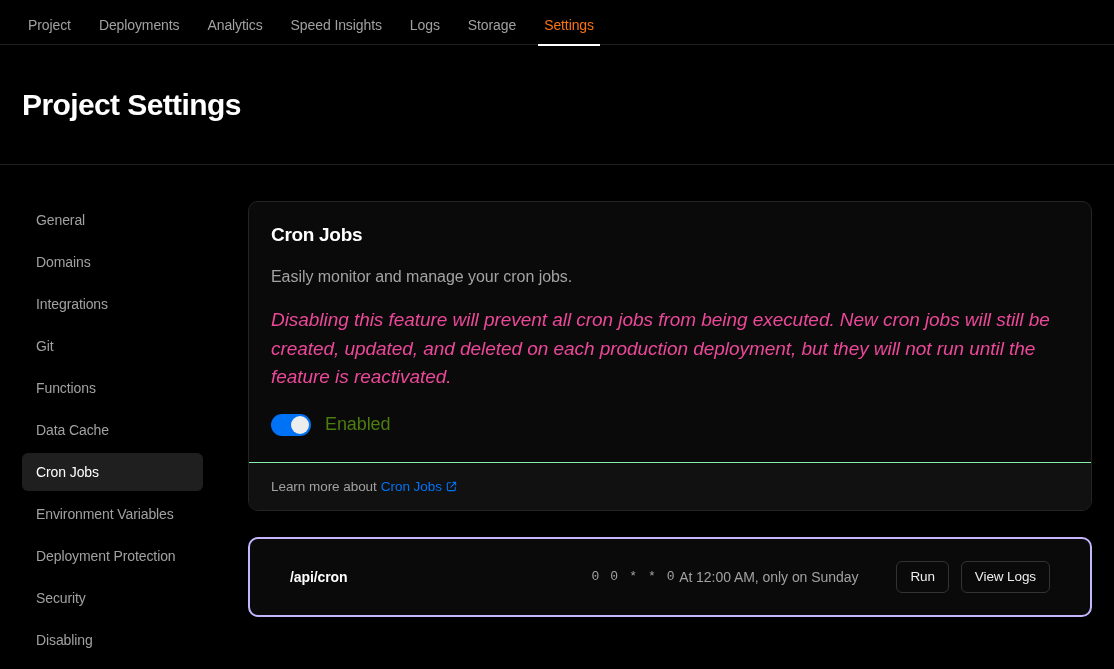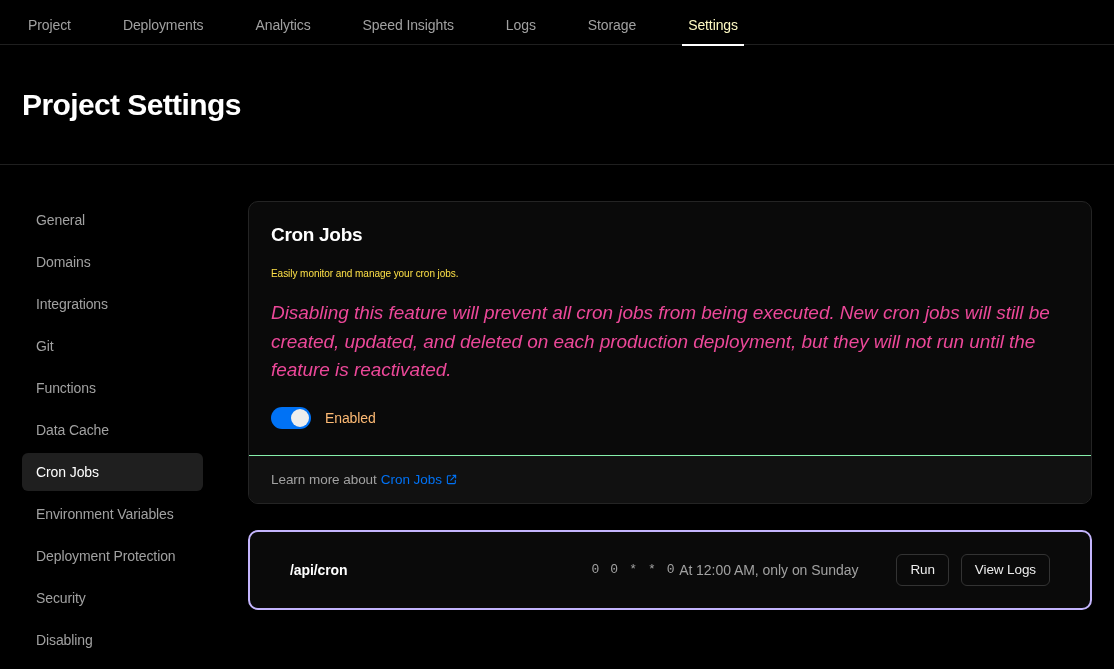--- a/index.html
+++ b/index.html
@@ -19,21 +19,20 @@
   }
 
   
   .topnav {
     position: relative;
     height: 45px;
     display: flex;
     align-items: flex-end;
     padding-left: 20px;
     background: #000000;
-    gap: 24px;
   }
   .topnav::after {
     content: "";
     position: absolute;
     left: 0; right: 0; bottom: 0;
     height: 1px;
     background: #1f1f1f;
   }
   .nav-tab {
     position: relative;
@@ -42,21 +41,21 @@
     padding: 0 14px 13px 14px;
     line-height: 1;
     cursor: pointer;
     white-space: nowrap;
     background: none;
     border: none;
     font-family: inherit;
     letter-spacing: -0.1px;
   }
   .nav-tab:first-child { padding-left: 8px; }
-  .nav-tab.active { color: #fef9c3; }
+  .nav-tab.active { color: #f97316; }
   .nav-tab.active::after {
     content: "";
     position: absolute;
     left: 8px; right: 8px;
     bottom: -1px;
     height: 2px;
     background: #ffffff;
     z-index: 2;
   }
 
@@ -135,22 +134,22 @@
     padding: 22px 22px 26px 22px;
   }
   .card-title {
     font-size: 19px;
     font-weight: 600;
     color: #ffffff;
     letter-spacing: -0.3px;
     margin-bottom: 22px;
   }
   .card-lead {
-    font-size: 10px;
-    color: #fde047;
+    font-size: 16px;
+    color: #a3a3a3;
     margin-bottom: 20px;
     letter-spacing: -0.05px;
     margin-top: 10px;
   }
   .card-desc {
     font-size: 19px;
     color: #ec4899;
     line-height: 1.5;
     max-width: 830px;
     letter-spacing: -0.05px;
@@ -175,22 +174,22 @@
   .switch .knob {
     position: absolute;
     top: 2px;
     left: 20px;
     width: 18px;
     height: 18px;
     border-radius: 50%;
     background: #ededed;
   }
   .toggle-label {
-    font-size: 14px;
-    color: #fdba74;
+    font-size: 18px;
+    color: #4d7c0f;
     letter-spacing: -0.1px;
   }
 
   .card-footer {
     background: #111111;
     border-top: 1px solid #86efac;
     padding: 16px 22px;
     font-size: 13.5px;
     color: #a1a1a1;
     display: flex;

